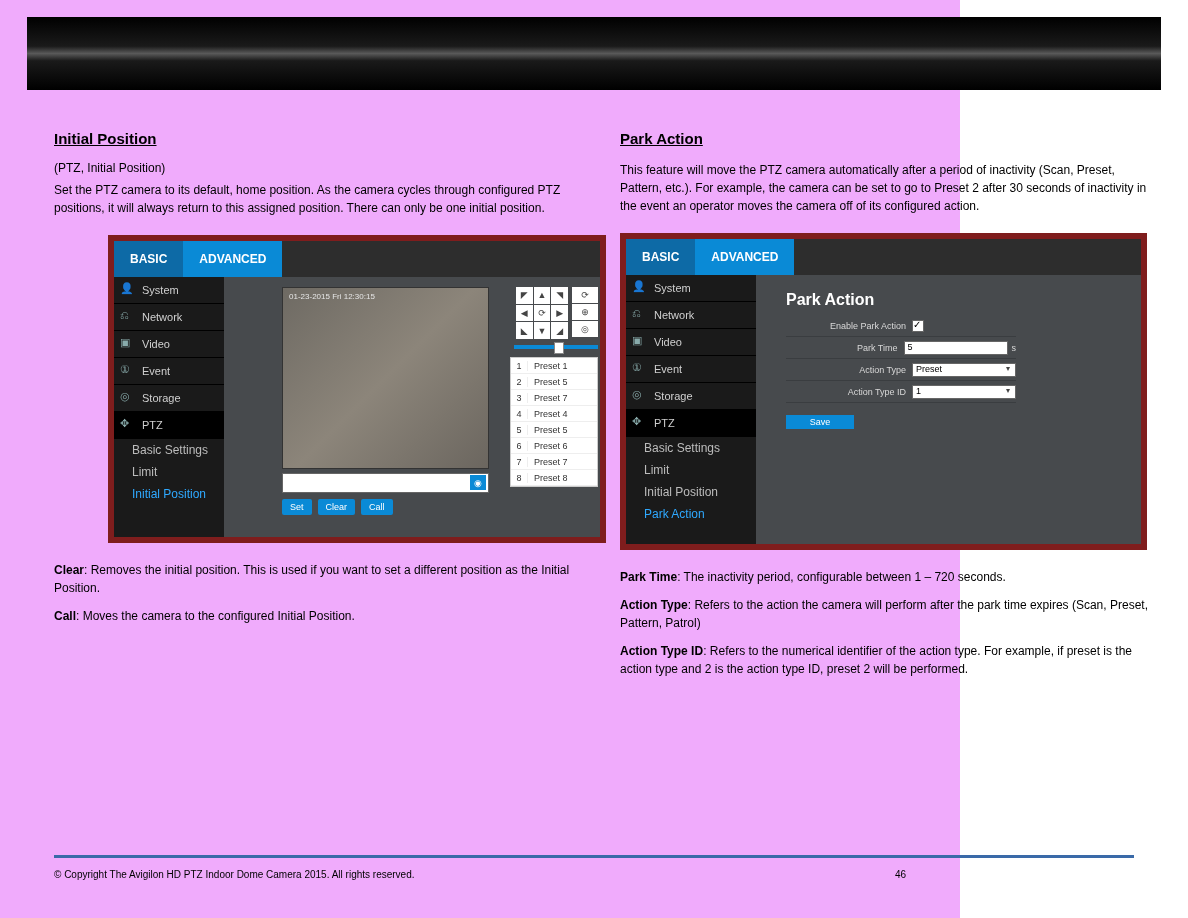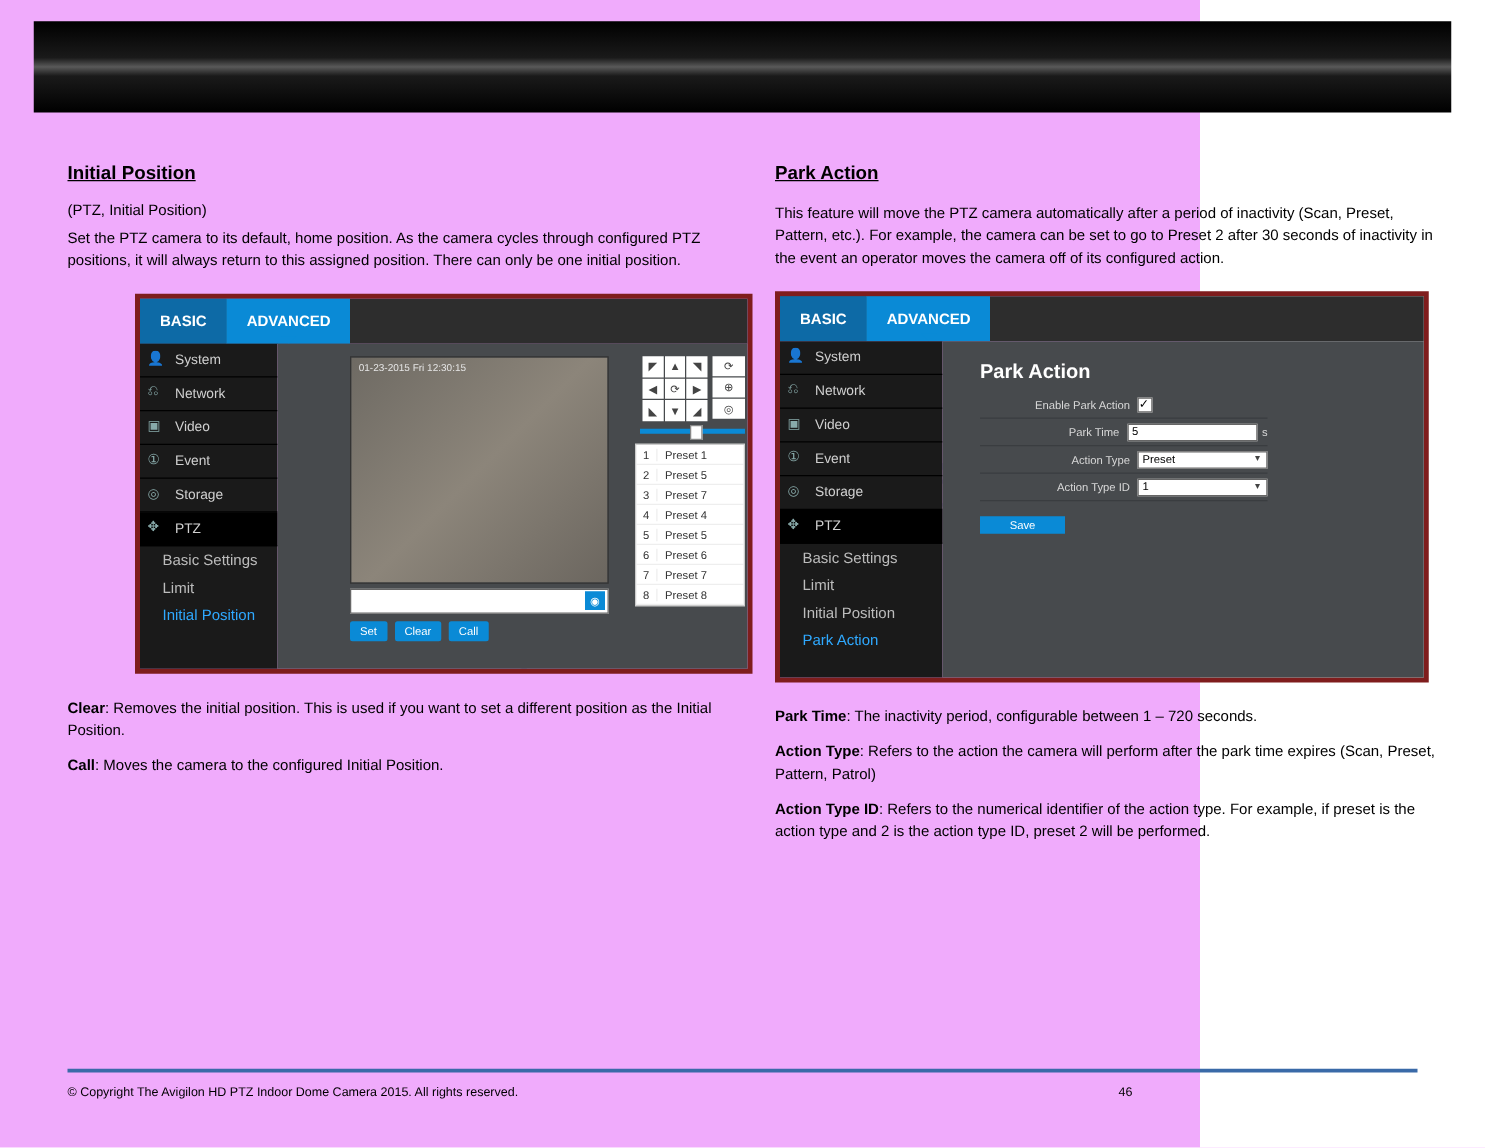--- a/index.html
+++ b/index.html
@@ -6,21 +6,21 @@
 .page{width:960px;height:918px;position:relative;background:#f0abfc}
 .banner{position:absolute;left:27px;top:17px;width:1134px;height:73px;background:linear-gradient(180deg,#000 0%,#1a1a1a 40%,#595959 50%,#1a1a1a 60%,#000 100%)}
 .col{position:absolute;top:100px;width:540px}
 .col-left{left:54px}
 .col-right{left:620px}
 .section-title{font-size:15px;font-weight:bold;text-decoration:underline;margin:30px 0 14px 0}
 .section-sub{font-size:12px;margin:0 0 6px 0}
 .body-text{font-size:12px;line-height:1.5;margin:0 0 10px 0}
 .bold{font-weight:bold}
 
-.screenshot{position:relative;margin:18px 0;border:4px solid #7f1d1d}
+.screenshot{position:relative;margin:18px 0;border:6px solid #7f1d1d}
 .ss-left{width:486px;height:296px;margin-left:54px}
 .ss-right{width:515px;height:305px}
 
 .tabset{position:absolute;top:0;left:0;right:0;height:36px;background:#2d2d2d;display:flex;align-items:stretch}
 .tab{padding:0 16px;line-height:36px;font-size:12px;color:#bfe6ff;font-weight:bold}
 .tab.basic{background:#0d6aa6;color:#fff}
 .tab.adv{background:#0a8ad6;color:#fff;position:relative}
 .tab.adv:after{content:"";position:absolute;bottom:-6px;left:50%;margin-left:-6px;border:6px solid transparent;border-top-color:#0a8ad6}
 
 .sidebar{position:absolute;left:0;top:36px;bottom:0;width:110px;background:#1a1a1a}

